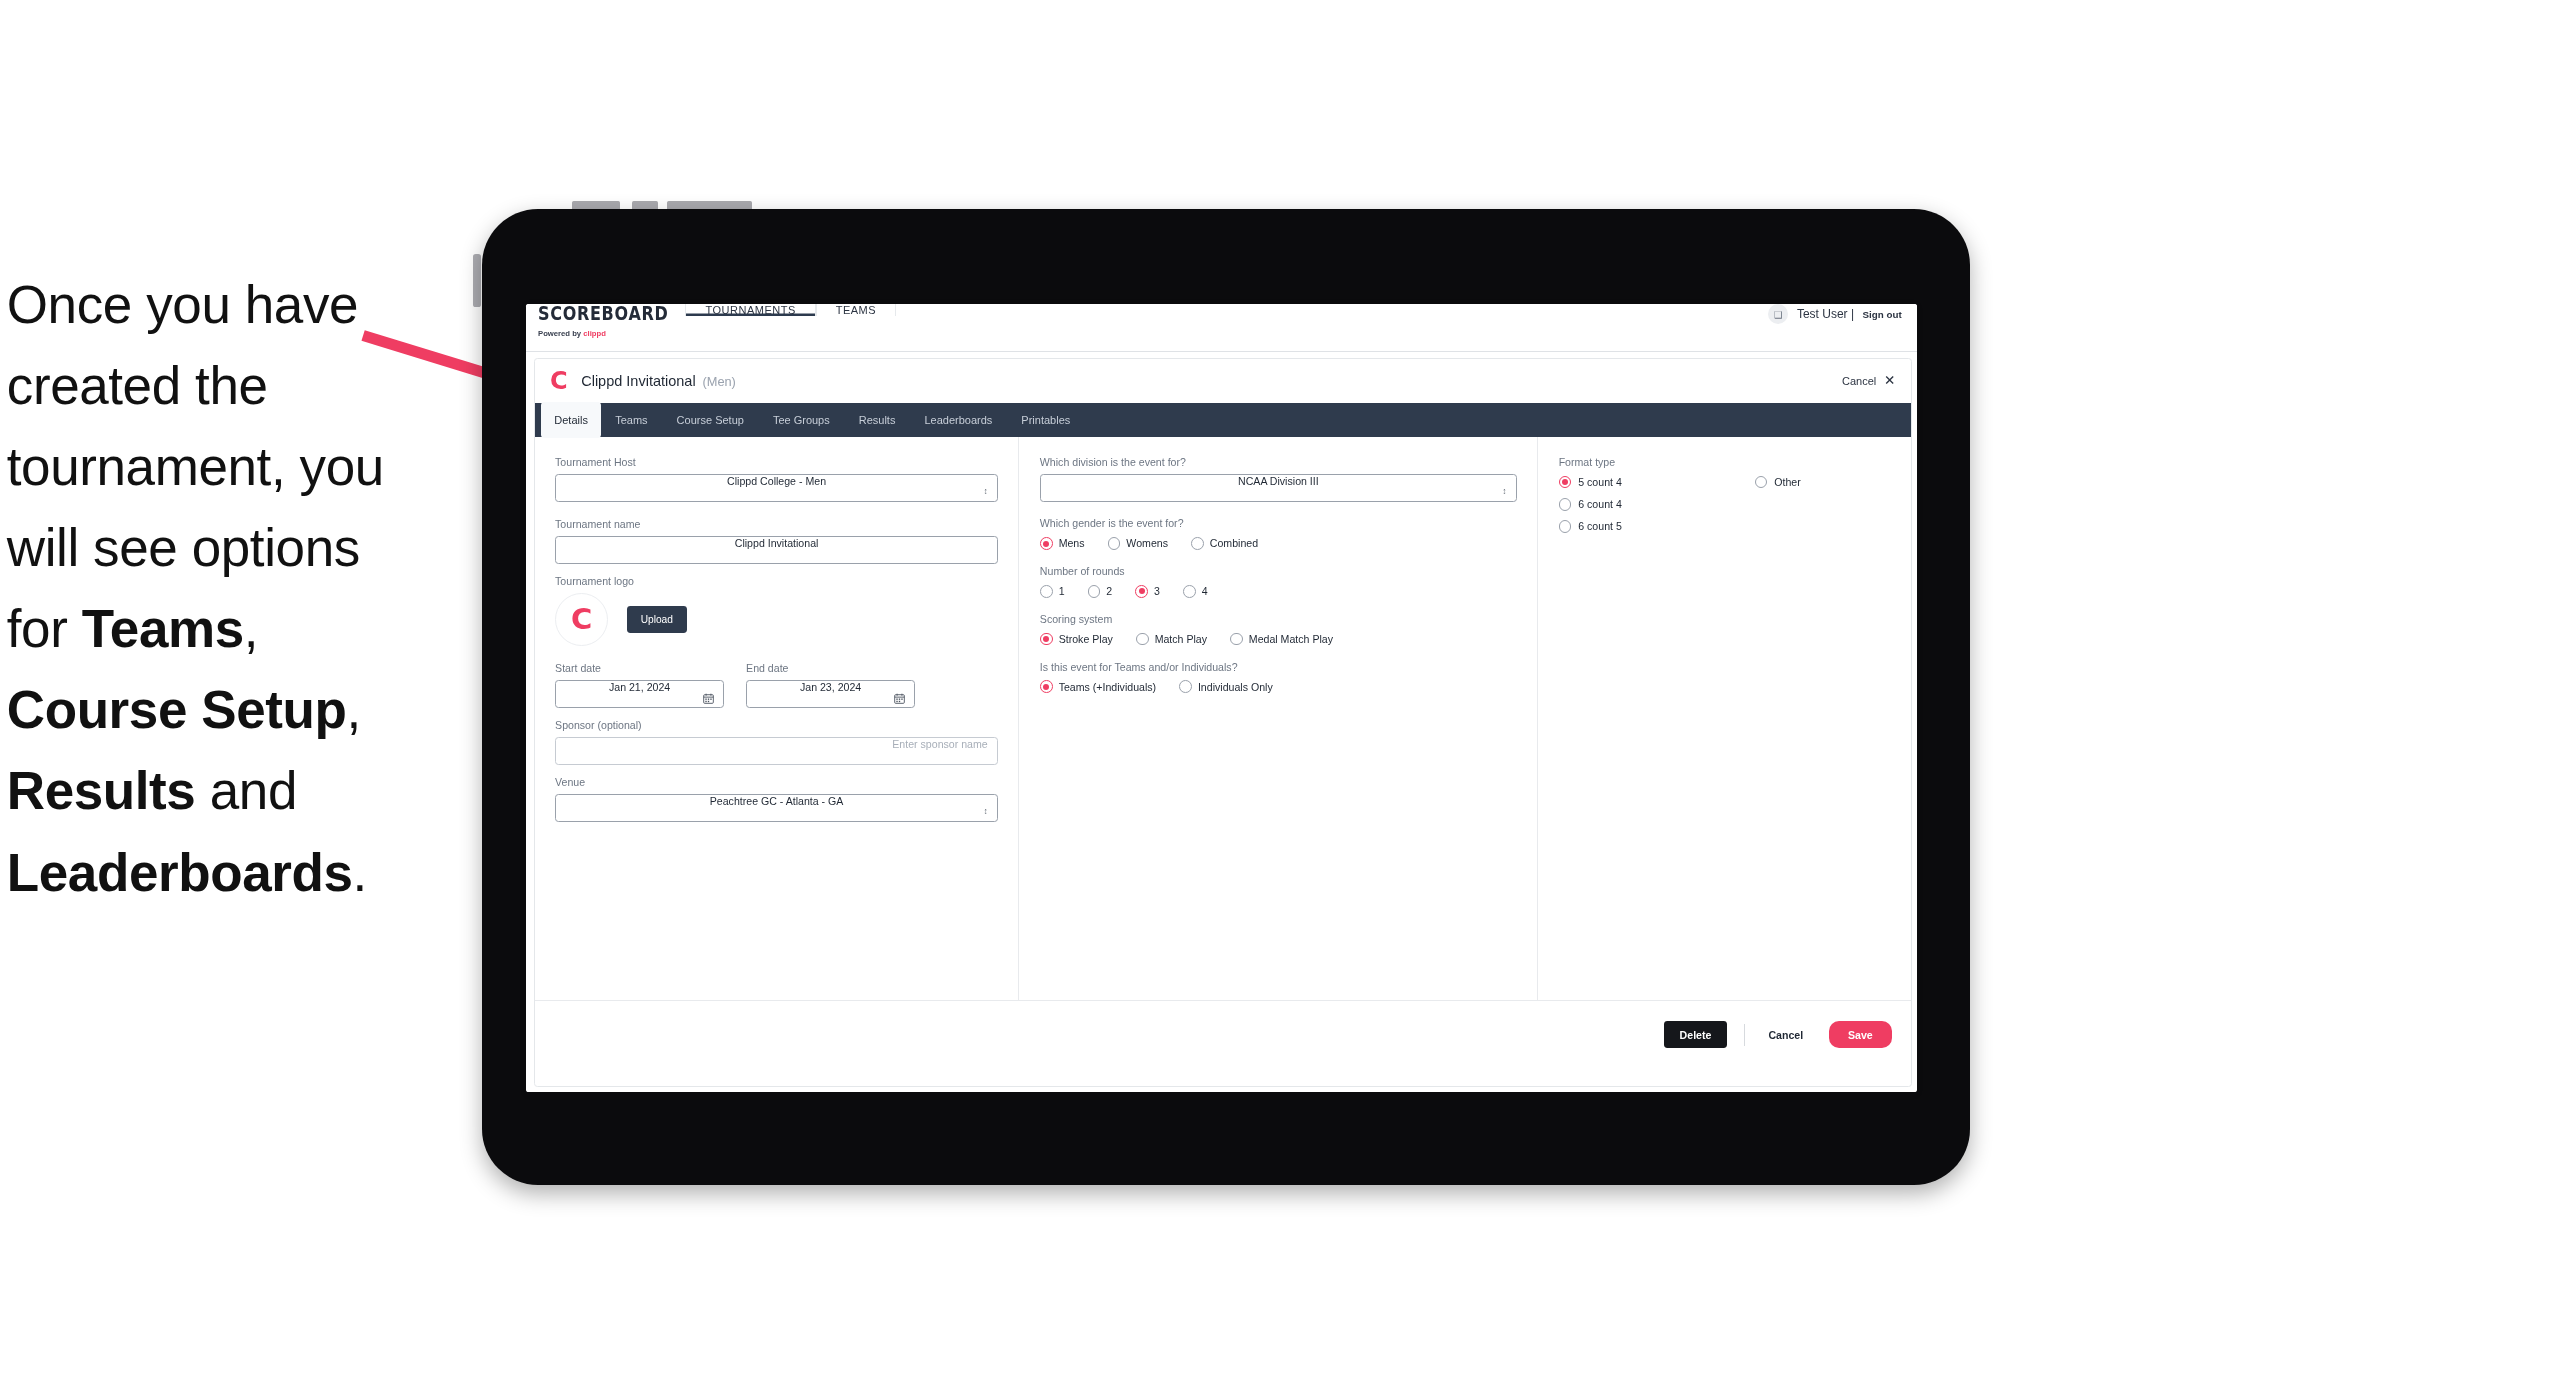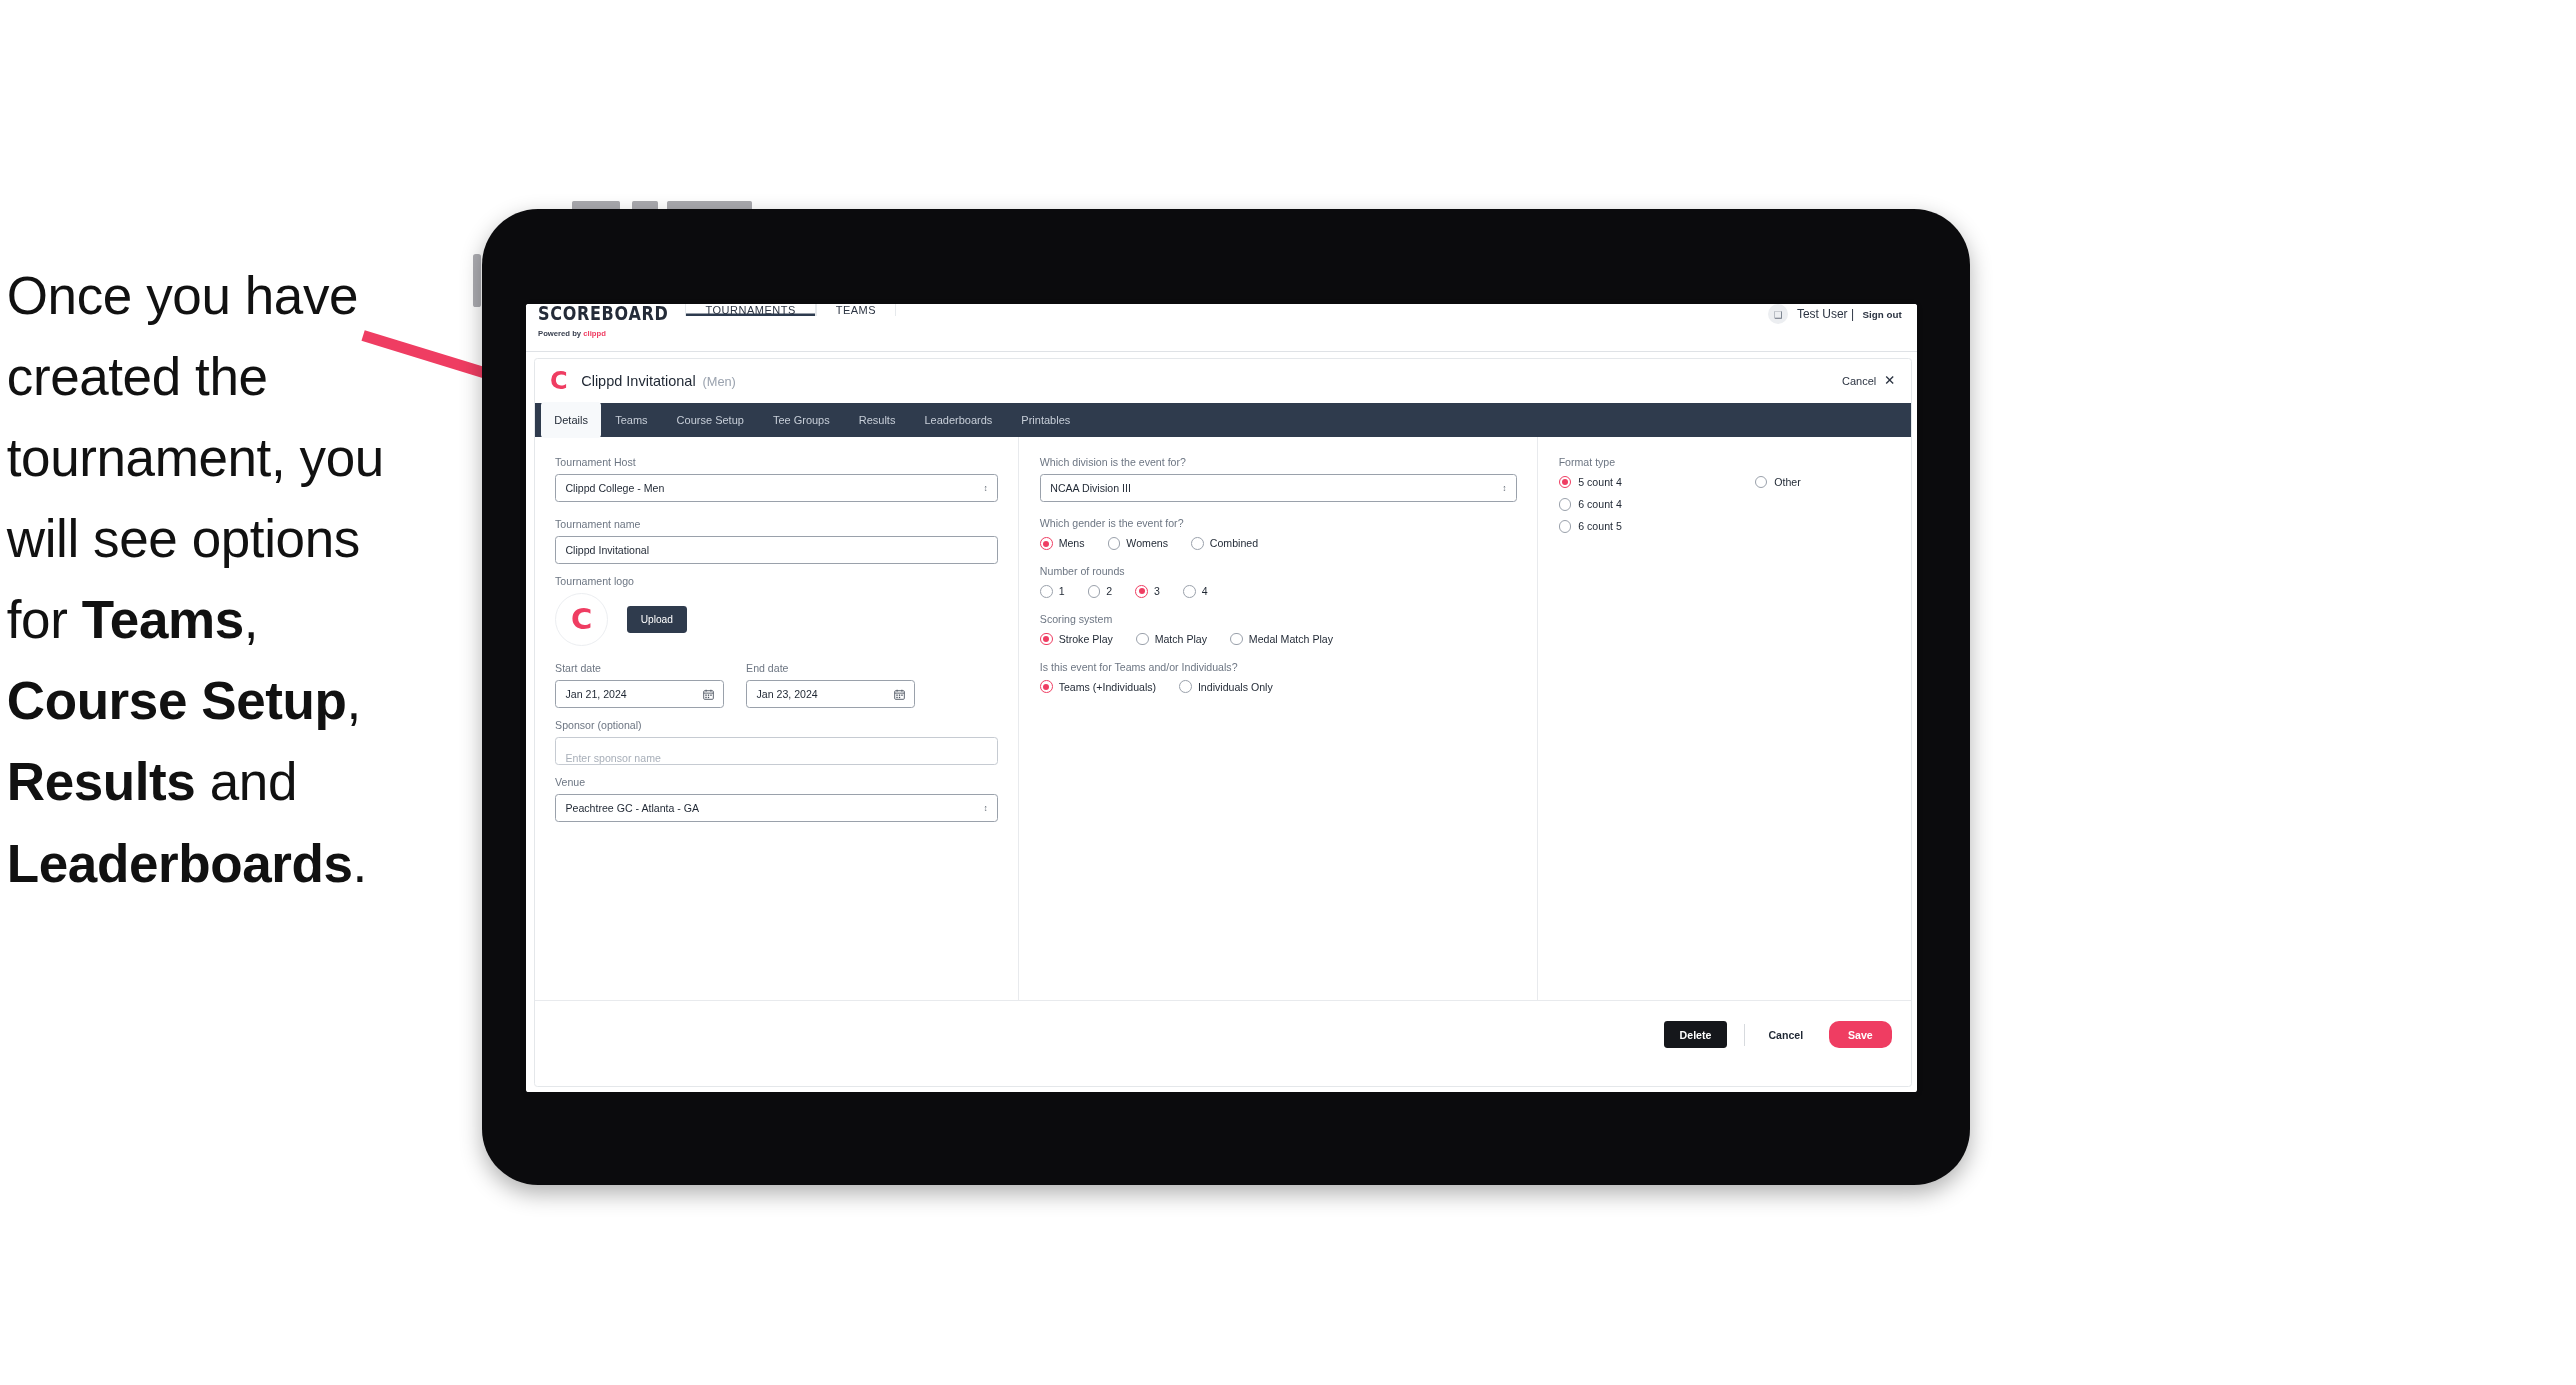--- a/index.html
+++ b/index.html
@@ -1,20 +1,20 @@
 <!DOCTYPE html>
 <html style="font-size:13.6px"><head>
 <meta charset="utf-8">
 <style>
   html,body{margin:0;padding:0;background:#ffffff;}
   body{width:2576px;height:1386px;position:relative;overflow:hidden;
        font-family:"Liberation Sans","DejaVu Sans",sans-serif;}
 
   
-  #caption{position:absolute;left:6.8px;top:255px;width:426px;
+  #caption{position:absolute;left:6.8px;top:264px;width:426px;
            font-size:53px;line-height:1.53;color:#111111;font-weight:400;letter-spacing:-0.4px;}
   #caption b{font-weight:700;}
 
   
   #arrow{position:absolute;left:358px;top:315px;width:341px;height:162px;pointer-events:none;}
 
   
   #tablet{position:absolute;left:482px;top:209px;width:1488px;height:976px;
           background:#0b0b0d;border-radius:56px;
           box-shadow:0 8.5px 22px rgba(0,0,0,.30);}
@@ -76,21 +76,21 @@
   
   #cols{display:flex;height:563px;}
   .col{padding:19px 20.4px 0 20.4px;}
   #col1{width:443px;border-right:0.9px solid #e8eaed;}
   #col2{width:477px;border-right:0.9px solid #e8eaed;}
   #col3{flex:1;}
 
   .flabel{font-size:10.6px;color:#6d7683;margin-bottom:6px;}
   .fctl{height:26px;border:0.9px solid #9aa1ab;border-radius:3.4px;background:#fff;
         display:flex;align-items:center;padding:0 9.4px;font-size:10.6px;color:#1f2733;
-        position:relative;}
+        position:relative;flex-direction:column;}
   .fctl.ph{color:#a8afb9;border-color:#c6cbd2;align-items:flex-end;}
   .fctl .chev{margin-left:auto;font-size:8.5px;color:#5e6671;line-height:1;}
   .gap{height:16px;}
   .gap-s{height:11px;}
 
   #logorow{display:flex;align-items:center;gap:19px;margin-top:3.4px;}
   #logocircle{width:51px;height:51px;border-radius:50%;border:0.9px solid #eceef1;
               display:flex;align-items:center;justify-content:center;background:#fff;}
   #logocircle span{font-size:29px;font-weight:900;color:#ef3d62;line-height:1;
                    font-family:"DejaVu Sans",sans-serif;}

